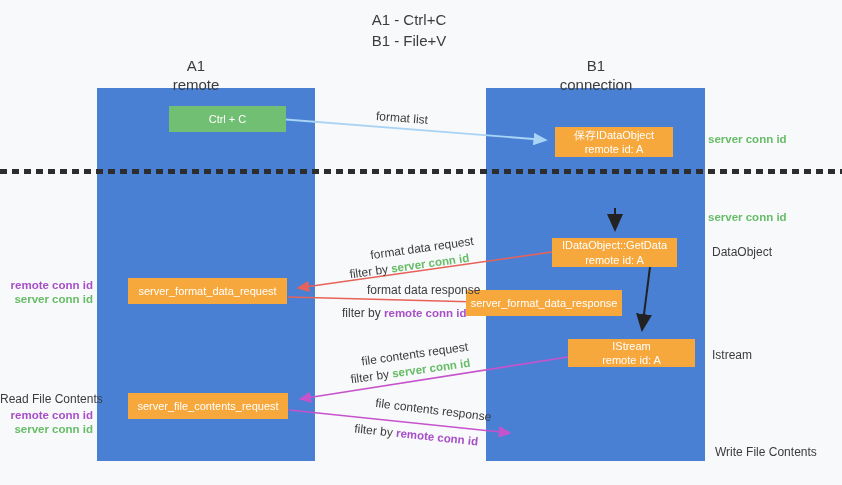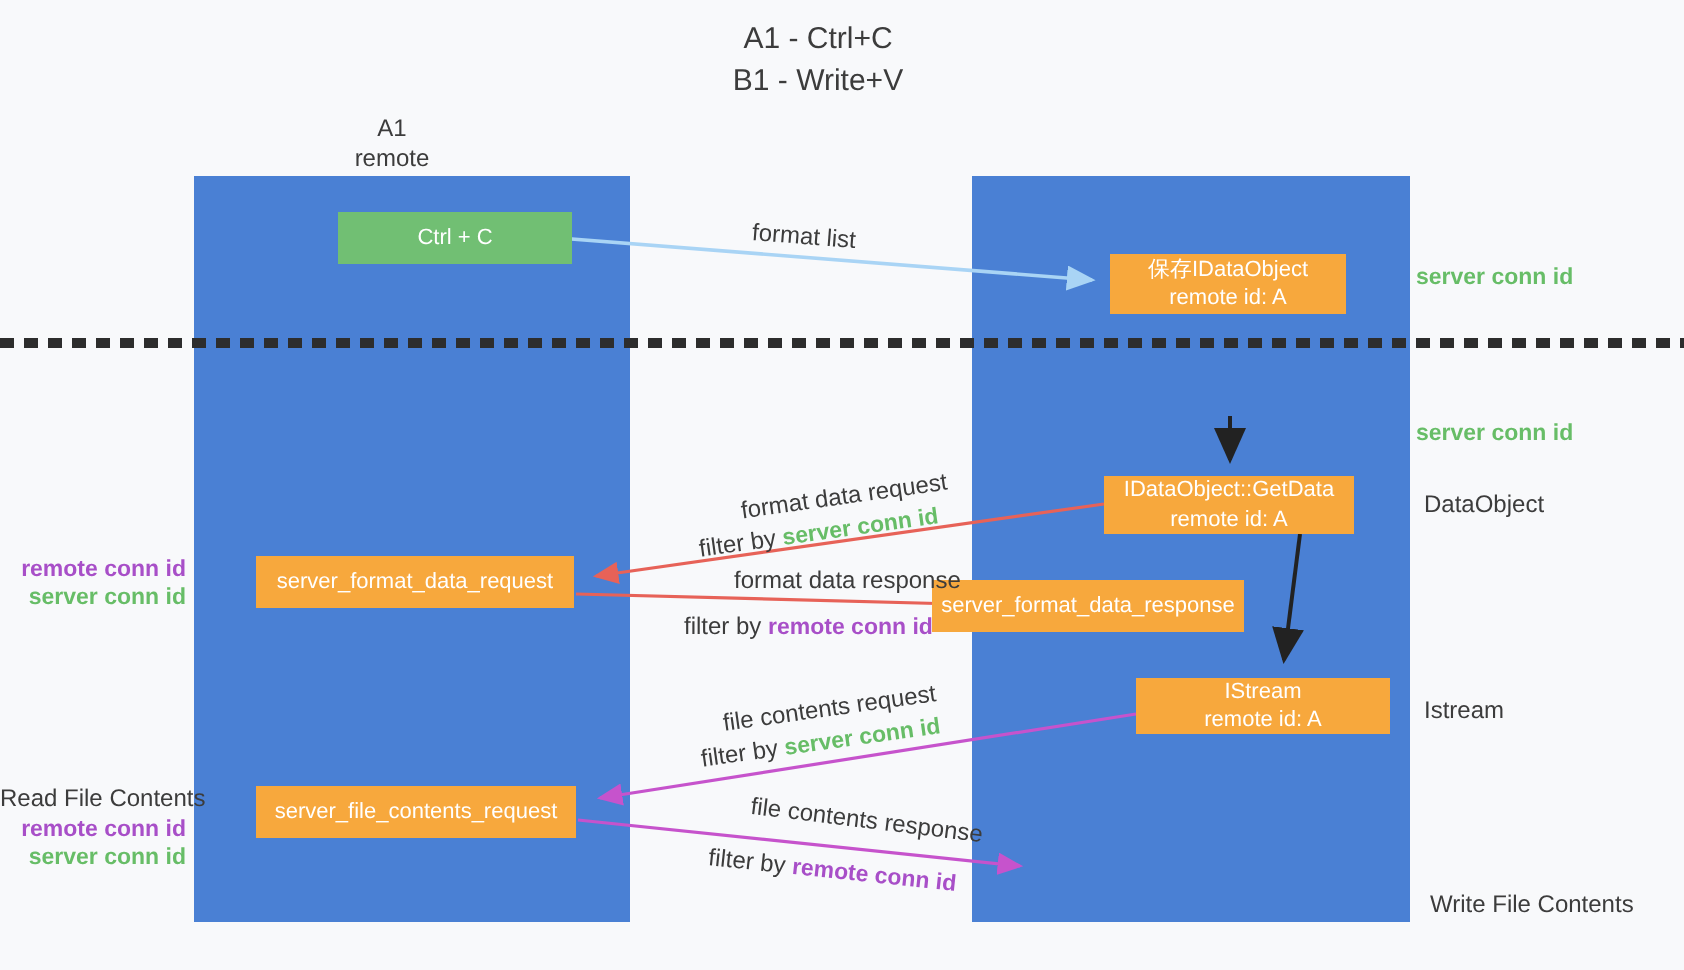--- a/index.html
+++ b/index.html
@@ -1,19 +1,19 @@
 <!DOCTYPE html>
 <html><head>
 <meta charset="utf-8">
 <style>
   html,body{margin:0;padding:0;}
   body{background:#f8f9fb;font-family:"Liberation Sans",sans-serif;}
   .canvas{position:relative;width:842px;height:485px;background:#f8f9fb;overflow:hidden;color:#3c3c3c;padding-left:12px;}
   .title{position:absolute;left:299px;top:9px;width:220px;text-align:center;font-size:15px;color:#3c3c3c;line-height:1.4;}
-  .hdr{position:absolute;top:57px;width:120px;text-align:center;font-size:12px;color:#3c3c3c;line-height:1.25;z-index:2;}
+  .hdr{position:absolute;top:57px;width:120px;text-align:center;font-size:15px;color:#3c3c3c;line-height:1.25;z-index:2;}
   .lane{position:absolute;top:88px;height:373px;background:#4a80d4;z-index:1;}
   .lane.left{left:97px;width:218px;}
   .lane.right{left:486px;width:219px;}
   .dots{position:absolute;left:0;top:169px;width:842px;height:5px;z-index:5;
         background:repeating-linear-gradient(90deg,#2d2d2d 0 7px,transparent 7px 12px);}
   .arrows{position:absolute;left:0;top:0;z-index:6;pointer-events:none;}
   .node{position:absolute;z-index:7;display:flex;align-items:center;justify-content:center;
         color:#fff;font-size:11px;text-align:center;line-height:1.3;}
   .green{background:#71bf73;margin-left:32px;}
   .orange{background:#f7a83d;}
@@ -26,26 +26,30 @@
   .rpos6{transform:rotate(6deg);}
   .rpos7{transform:rotate(7deg);}
 </style>
 </head>
 <body>
 
 <div class="canvas">
 
   <div class="title">
     <div>A1 - Ctrl+C</div>
-    <div>B1 - Write+V</div>
+    <div>B1 - File+V</div>
   </div>
 
   <div class="hdr" style="left:136px;">
     <div>A1</div>
     <div>remote</div>
+  </div>
+  <div class="hdr" style="left:536px;">
+    <div>B1</div>
+    <div>connection</div>
   </div>
 
   <div class="lane left"></div>
   <div class="lane right"></div>
 
   <div class="dots"></div>
 
   <svg class="arrows" width="842" height="485">
     <defs>
       <marker id="m-blue" markerWidth="9" markerHeight="7" refX="7" refY="3.5" orient="auto">

